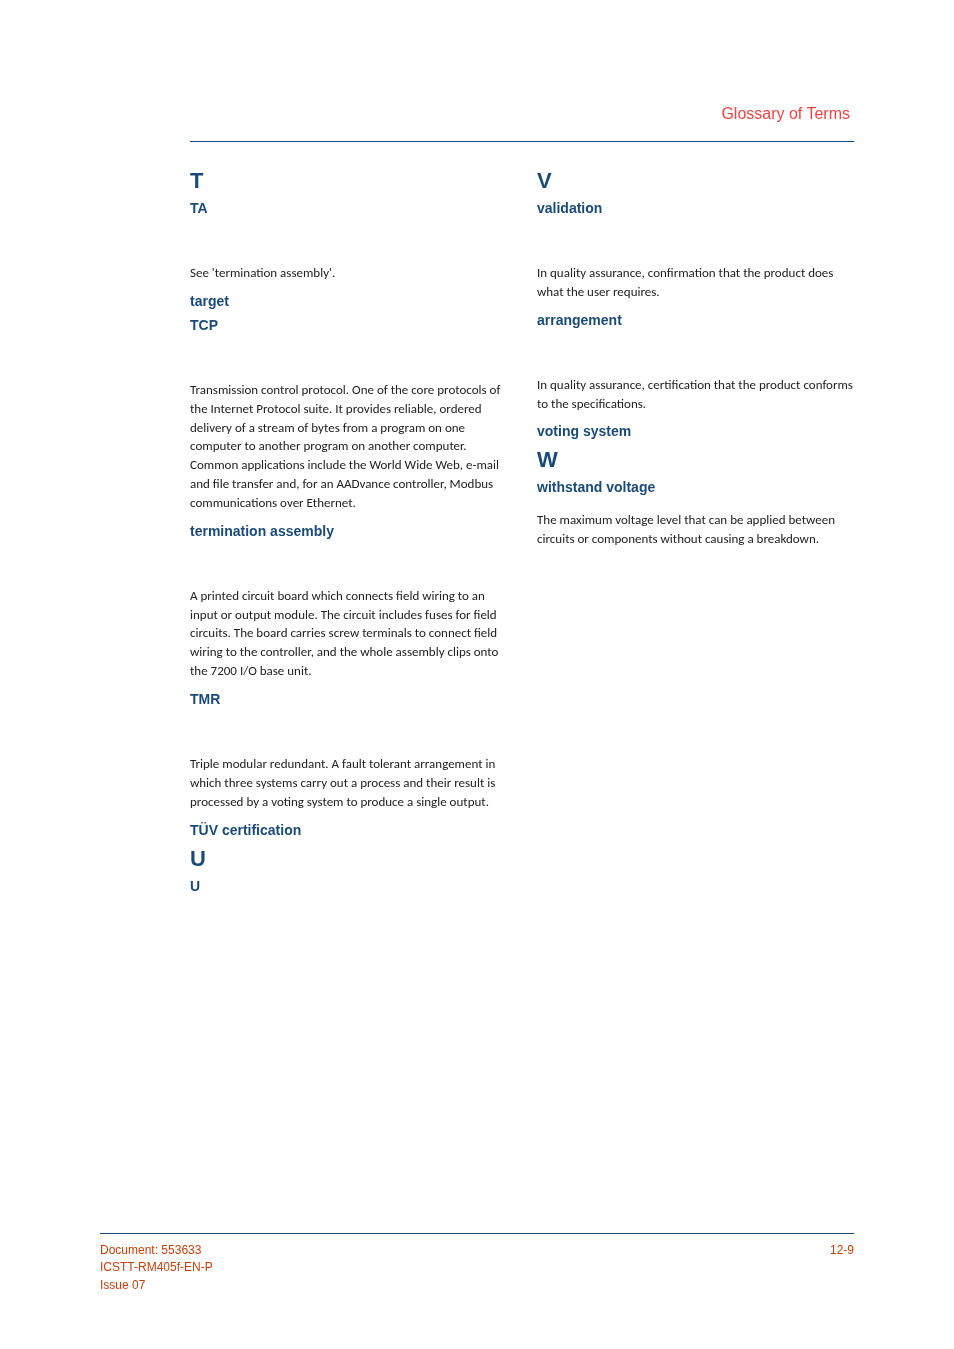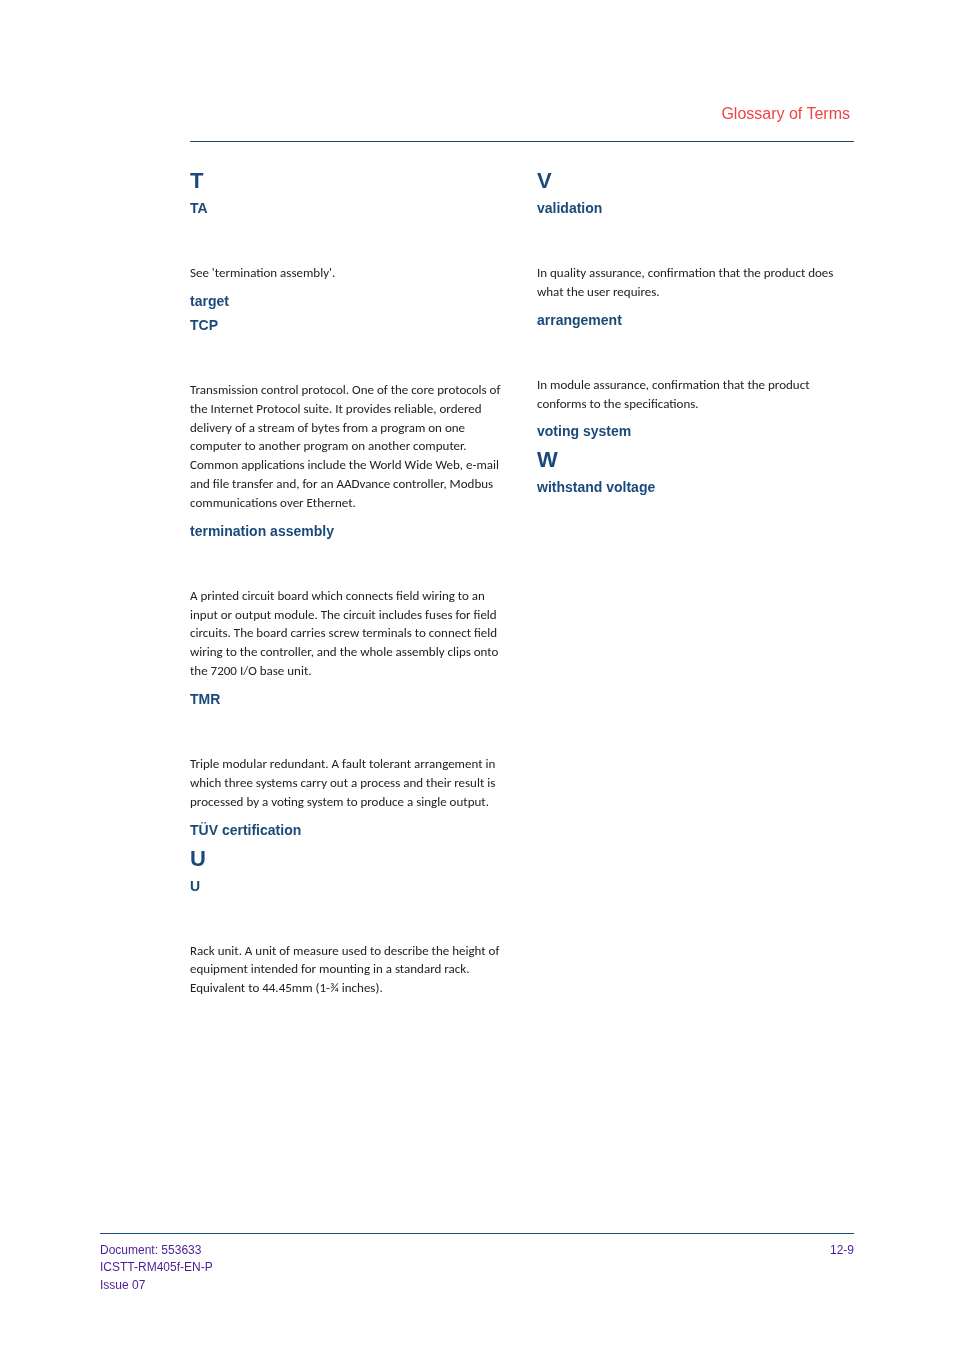--- a/index.html
+++ b/index.html
@@ -66,21 +66,21 @@
     bottom: 115px;
     border: none;
     border-top: 1px solid #1a4a7a;
   }
   .footer {
     position: absolute;
     left: 100px;
     right: 100px;
     bottom: 55px;
     font-size: 12px;
-    color: #4c1d95;
+    color: #c2410c;
     display: flex;
     justify-content: space-between;
     line-height: 1.45;
     font-family: Verdana, Geneva, sans-serif;
   }
   .footer-left div { white-space: nowrap; }
 </style>
 </head>
 <body>
 
@@ -105,38 +105,38 @@
       <div class="def">A printed circuit board which connects field wiring to an input or output module. The circuit includes fuses for field circuits. The board carries screw terminals to connect field wiring to the controller, and the whole assembly clips onto the 7200 I/O base unit.</div>
 
       <div class="term">TMR</div>
       <div class="def">Triple modular redundant. A fault tolerant arrangement in which three systems carry out a process and their result is processed by a voting system to produce a single output.</div>
 
       <div class="term">TÜV certification</div>
 
       <div class="section-letter">U</div>
 
       <div class="term">U</div>
-      <div class="def">Rack unit. A unit of measure used to describe the height of equipment intended for mounting in a standard rack. Equivalent to 44.45mm (1-¾ inches).</div>
     </div>
 
     <div class="col">
 
       <div class="section-letter">V</div>
 
       <div class="term">validation</div>
       <div class="def">In quality assurance, confirmation that the product does what the user requires.</div>
 
       <div class="term">arrangement</div>
-      <div class="def">In module assurance, confirmation that the product conforms to the specifications.</div>
+      <div class="def">In quality assurance, certification that the product conforms to the specifications.</div>
 
       <div class="term">voting system</div>
 
       <div class="section-letter">W</div>
 
       <div class="term">withstand voltage</div>
+      <div class="def" style="margin-top:16px;">The maximum voltage level that can be applied between circuits or components without causing a breakdown.</div>
     </div>
   </div>
 </div>
 
 <hr class="bottom-rule">
 
 <div class="footer">
   <div class="footer-left">
     <div>Document: 553633</div>
     <div>ICSTT-RM405f-EN-P</div>

